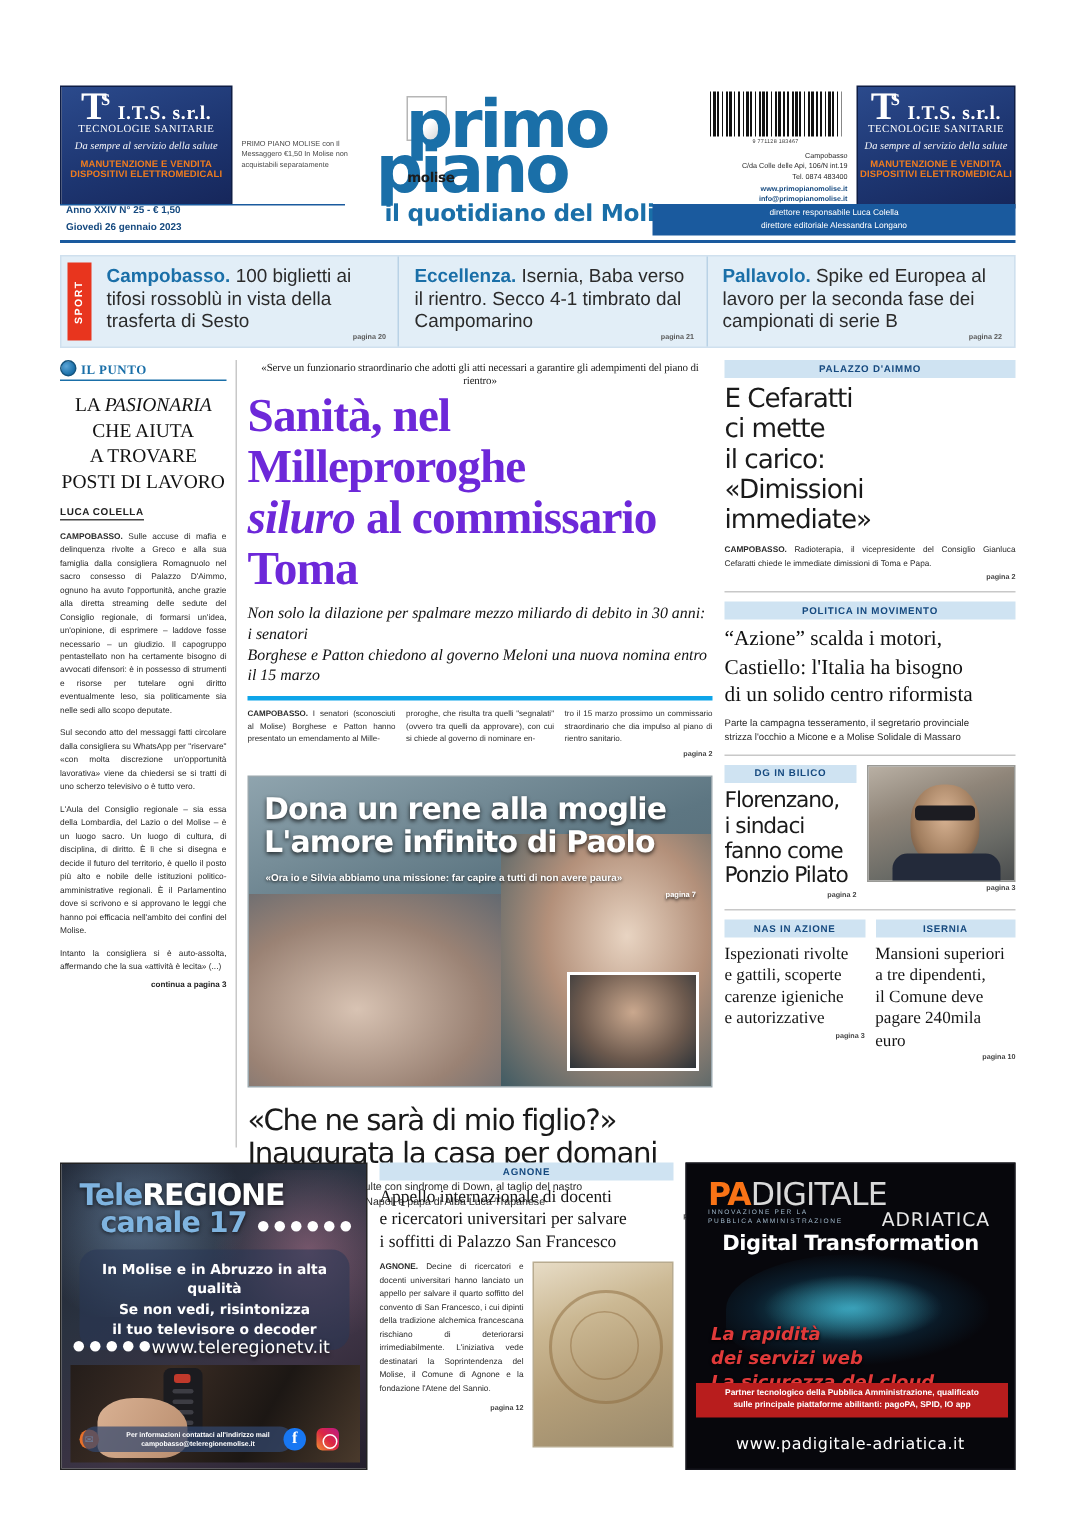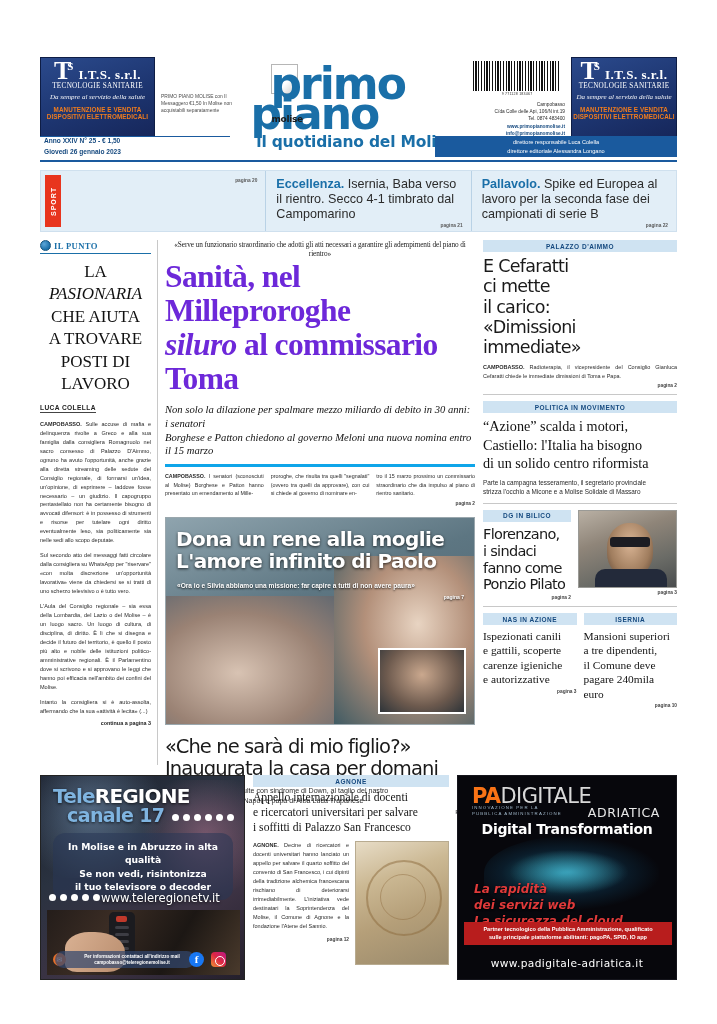--- a/index.html
+++ b/index.html
@@ -154,21 +154,21 @@
   
   .colL { position:absolute; left:0; top:0; width:118px; height:525px; border-right:1px solid #c8c8c8; padding-right:6px;}
   .punto-head { display:flex; align-items:center; gap:3px; border-bottom:1.5px solid #1a6fa8; padding-bottom:2px; }
   .punto-dot {
     width:11px; height:11px; border-radius:50%;
     background: radial-gradient(circle at 35% 35%, #5ca6d8 0%, #1a6fa8 70%);
     border:1px solid #14537d;
   }
   .punto-label { font-size:8.6px; font-weight:700; color:#1a6fa8; letter-spacing:.4px; font-family:"Liberation Serif",serif;}
   .punto-title {
-    font-family:"Liberation Serif", serif; font-size:17px; line-height:1.32;
+    font-family:"Liberation Serif", serif; font-size:13px; line-height:1.32;
     text-align:center; color:#111; margin-top:7px;
   }
   .punto-title i { font-style:italic; }
   .punto-author {
     font-size:6.6px; font-weight:700; color:#222; letter-spacing:.4px;
     border-bottom:1px solid #444; display:inline-block; margin-top:8px; padding-bottom:1px;
   }
   .punto-body {
     font-size:5.55px; line-height:1.62; text-align:justify; color:#2a2a2a;
     margin-top:6px;
@@ -415,20 +415,21 @@
   <div class="director-bar">
     <div>direttore responsabile Luca Colella</div>
     <div>direttore editoriale Alessandra Longano</div>
   </div>
 
   <div class="blue-rule"></div>
 
   <div class="sport-strip">
     <div class="sport-tab">SPORT</div>
     <div class="sport-item">
+      <div class="txt"><b>Campobasso.</b><span> 100 biglietti ai tifosi rossoblù in vista della trasferta di Sesto</span></div>
       <div class="pagref">pagina 20</div>
     </div>
     <div class="sport-item">
       <div class="txt"><b>Eccellenza.</b><span> Isernia, Baba verso il rientro. Secco 4-1 timbrato dal Campomarino</span></div>
       <div class="pagref">pagina 21</div>
     </div>
     <div class="sport-item">
       <div class="txt"><b>Pallavolo.</b><span> Spike ed Europea al lavoro per la seconda fase dei campionati di serie B</span></div>
       <div class="pagref">pagina 22</div>
     </div>
@@ -551,21 +552,21 @@
           <div class="pg-right">pagina 3</div>
         </div>
       </div>
 
       <div class="hr-thin"></div>
 
       <div class="nas-row">
         <div class="nas-col">
           <div class="sect-tag">NAS IN AZIONE</div>
           <div class="nas-title">
-            <span>Ispezionati canili</span><br>
+            <span>Ispezionati rivolte</span><br>
             <span>e gattili, scoperte</span><br>
             <span>carenze igieniche</span><br>
             <span>e autorizzative</span>
           </div>
           <div class="pg-right">pagina 3</div>
         </div>
         <div class="nas-col">
           <div class="sect-tag">ISERNIA</div>
           <div class="nas-title">
             <span>Mansioni superiori</span><br>

